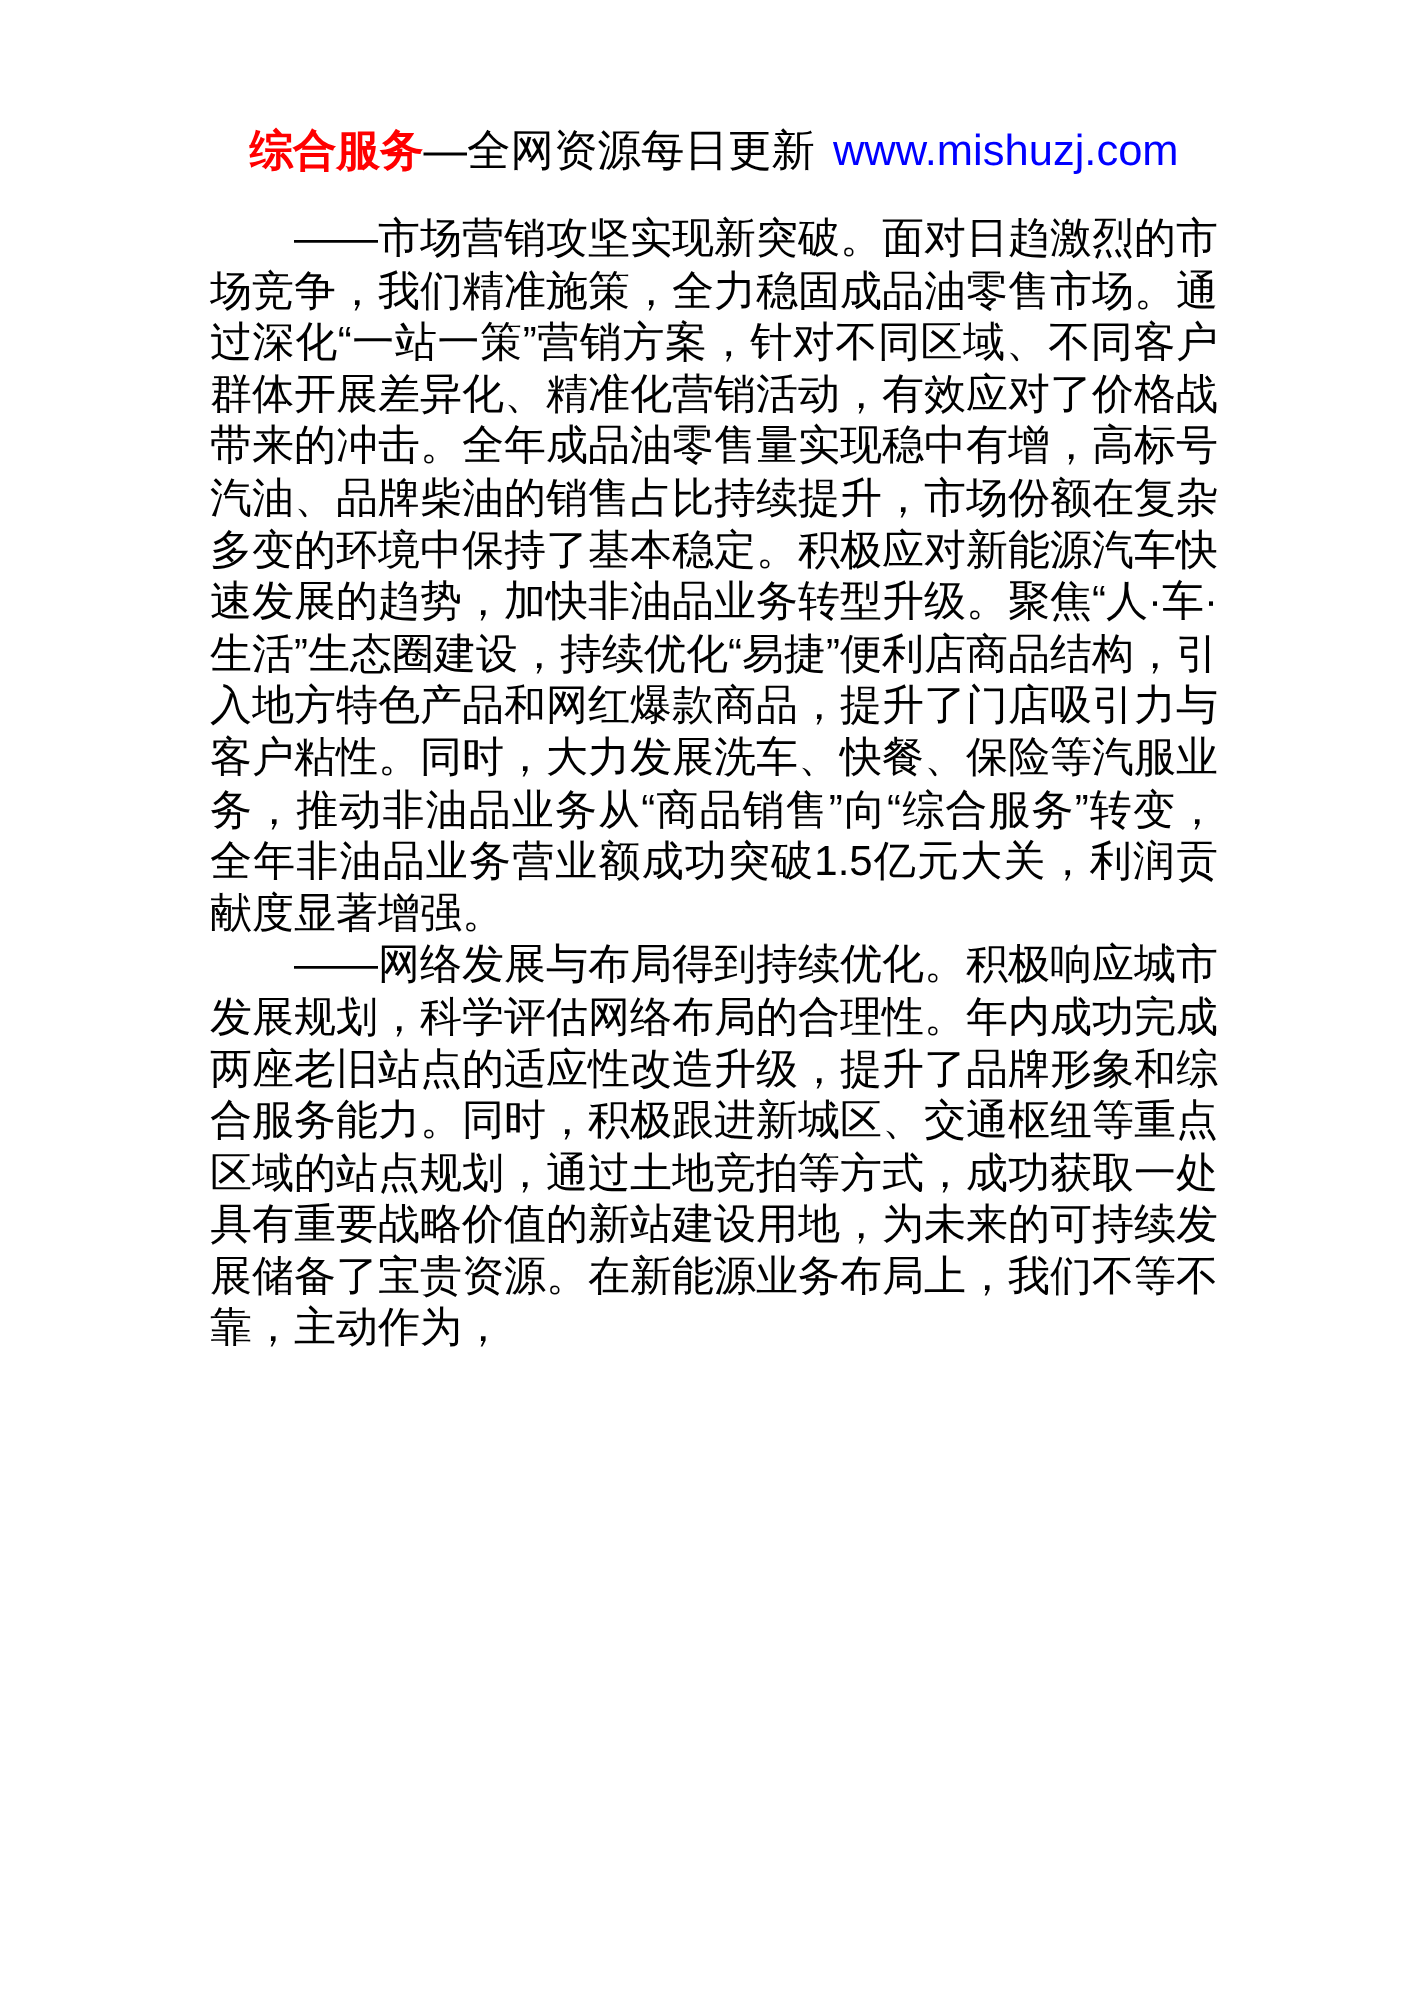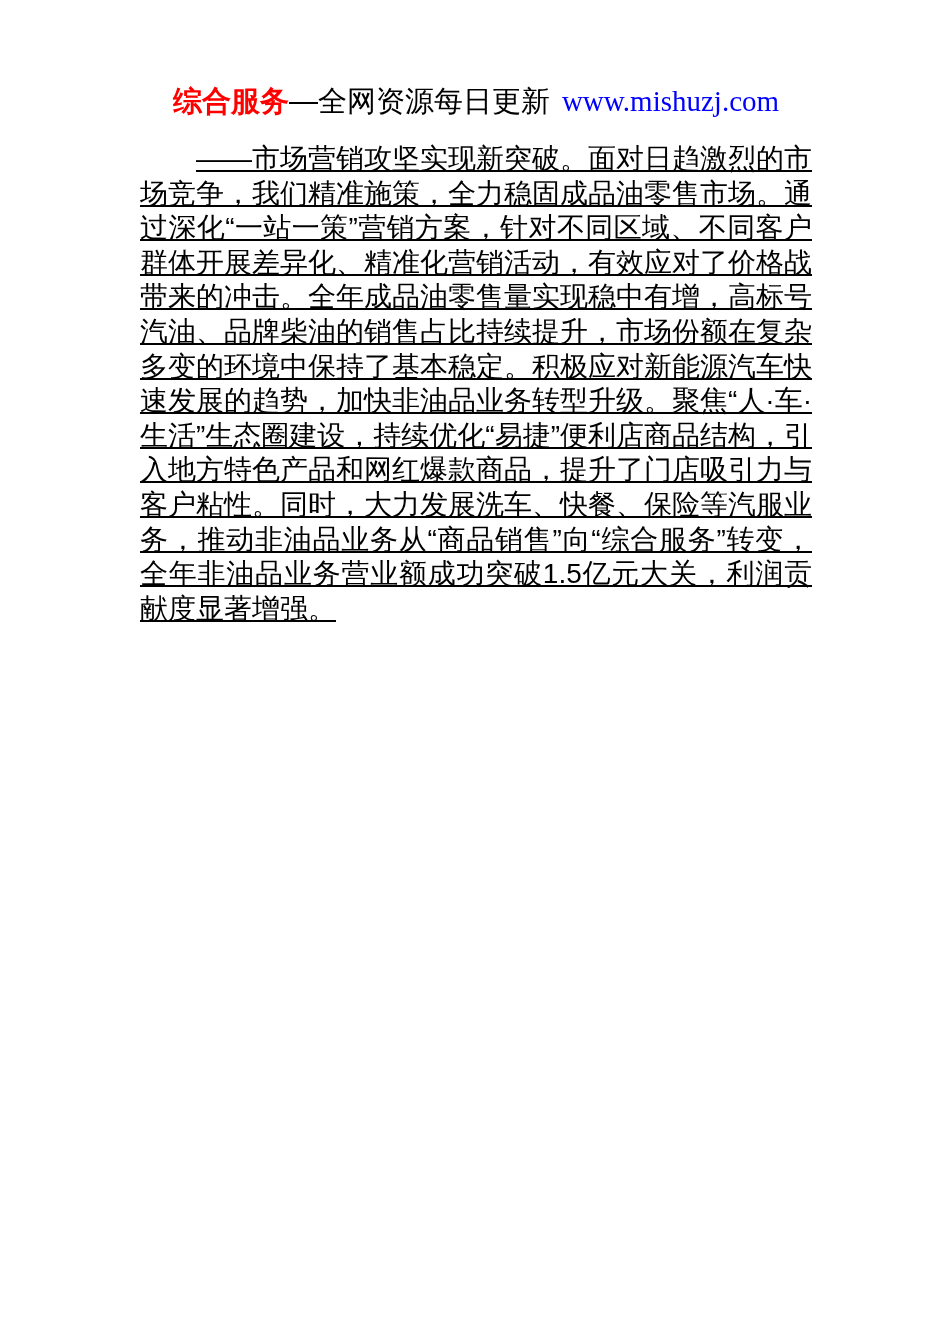--- a/index.html
+++ b/index.html
@@ -33,39 +33,38 @@
   .tagline {
     color: var(--text-black, #000000);
     font-weight: normal;
     margin-top: 20px;
   }
   .url {
     color: var(--link-blue, #0000ff);
     margin-left: 12px;
     text-decoration: none;
     cursor: pointer;
-    font-family: Liberation Serif, serif;
   }
   .content p {
     margin: 0;
     font-size: 28px;
     line-height: 34.6px;
     text-align: justify;
     text-justify: inter-character;
     text-indent: 56px;
     word-break: break-all;
-    text-decoration: underline;
   }
 </style>
 </head>
 <body>
 
 <div class="page">
 
   <div class="site-header">
     <span class="brand">综合服务</span><span class="tagline">—全网资源每日更新</span><span class="url">www.mishuzj.com</span>
   </div>
 
   <div class="content">
     <p>——市场营销攻坚实现新突破。面对日趋激烈的市场竞争，我们精准施策，全力稳固成品油零售市场。通过深化“一站一策”营销方案，针对不同区域、不同客户群体开展差异化、精准化营销活动，有效应对了价格战带来的冲击。全年成品油零售量实现稳中有增，高标号汽油、品牌柴油的销售占比持续提升，市场份额在复杂多变的环境中保持了基本稳定。积极应对新能源汽车快速发展的趋势，加快非油品业务转型升级。聚焦“人·车·生活”生态圈建设，持续优化“易捷”便利店商品结构，引入地方特色产品和网红爆款商品，提升了门店吸引力与客户粘性。同时，大力发展洗车、快餐、保险等汽服业务，推动非油品业务从“商品销售”向“综合服务”转变，全年非油品业务营业额成功突破1.5亿元大关，利润贡献度显著增强。</p>
+    <p>——网络发展与布局得到持续优化。积极响应城市发展规划，科学评估网络布局的合理性。年内成功完成两座老旧站点的适应性改造升级，提升了品牌形象和综合服务能力。同时，积极跟进新城区、交通枢纽等重点区域的站点规划，通过土地竞拍等方式，成功获取一处具有重要战略价值的新站建设用地，为未来的可持续发展储备了宝贵资源。在新能源业务布局上，我们不等不靠，主动作为，</p>
   </div>
 
 </div>
 
 </body></html>

